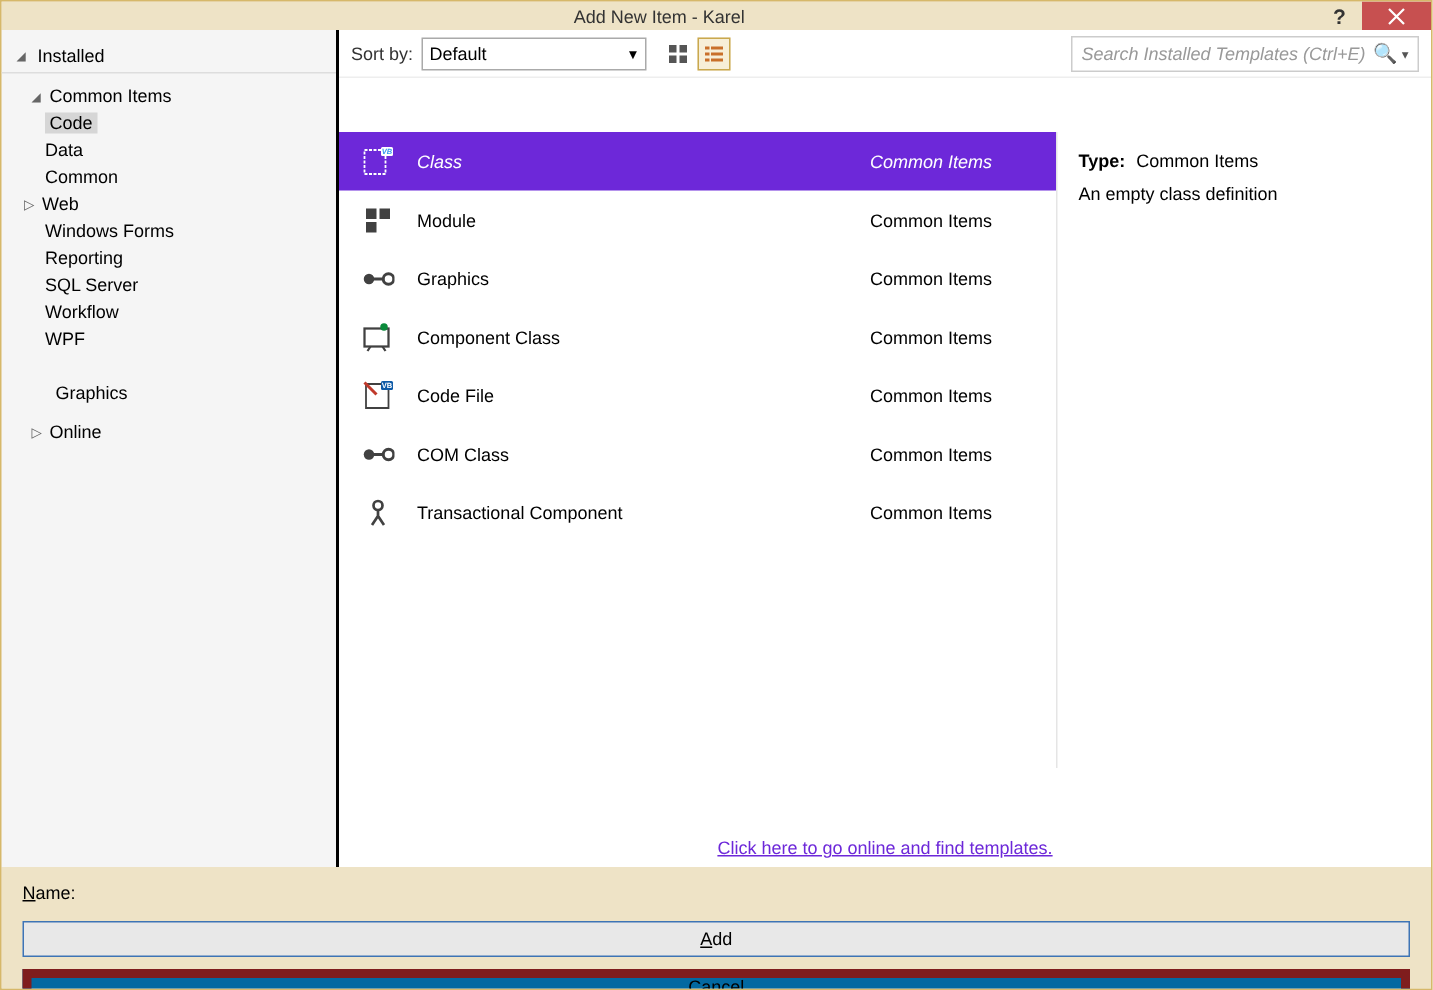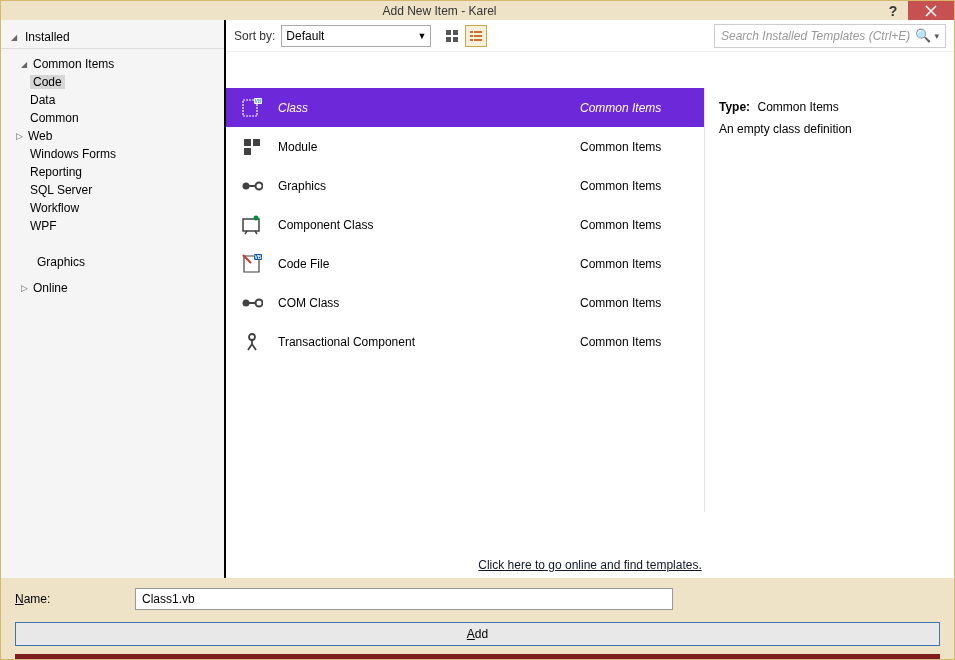--- a/index.html
+++ b/index.html
@@ -39,21 +39,21 @@
 .item-list { flex: 1; overflow-y: auto; }
 .list-item { height: 39px; display: flex; align-items: center; padding: 0 14px; font-size: 12px; gap: 14px; }
 .list-item.selected { background: #6d28d9; color: #fff; font-style: italic; }
 .item-icon { width: 24px; height: 24px; display: flex; align-items: center; justify-content: center; }
 .item-name { flex: 1; }
 .item-cat { width: 110px; text-align: left; }
 .detail-pane { width: 250px; border-left: 1px solid #e5e5e5; padding: 12px 14px; font-size: 12px; }
 .detail-row { margin-bottom: 8px; }
 .detail-label { font-weight: bold; display: inline; }
 .link-row { text-align: center; padding: 10px 0 6px; font-size: 12px; }
-.link-row a { color: #0f172a; text-decoration: underline; }
+.link-row a { color: #6d28d9; text-decoration: underline; }
 .bottom { padding: 10px 14px; background: #eee3c6; }
 .name-row { display: flex; align-items: center; gap: 10px; font-size: 12px; margin-bottom: 12px; }
 .name-label { width: 110px; }
 .name-label .ul { text-decoration: underline; }
 .name-input { width: 538px; height: 22px; border: 1px solid #999; padding: 0 6px; font-size: 12px; background: #fff; }
 .btn-row { display: flex; justify-content: flex-end; gap: 8px; flex-direction: column; }
 .btn { min-width: 82px; height: 24px; border: 6px solid #7f1d1d; background: #0369a1; font-size: 12px; cursor: default; display: flex; align-items: center; justify-content: center; }
 .btn.primary { border: 1px solid #3e74b5; background: #e8e8e8; }
 .btn .ul { text-decoration: underline; }
 svg { display: block; }
@@ -248,21 +248,20 @@
     </div>
     <div class="link-row">
       <a href="#">Click here to go online and find templates.</a>
     </div>
   </div>
 </div>
 
 <div class="bottom">
   <div class="name-row">
     <div class="name-label"><span class="ul">N</span><span>ame:</span></div>
-    <input class="name-input" type="text" value="Class1.vb" style="">
   </div>
   <div class="btn-row">
     <div class="btn primary">
         <span><span class="ul">A</span><span>dd</span></span>
       </div>
     <div class="btn">
         <span>Cancel</span>
       </div>
   </div>
 </div>

